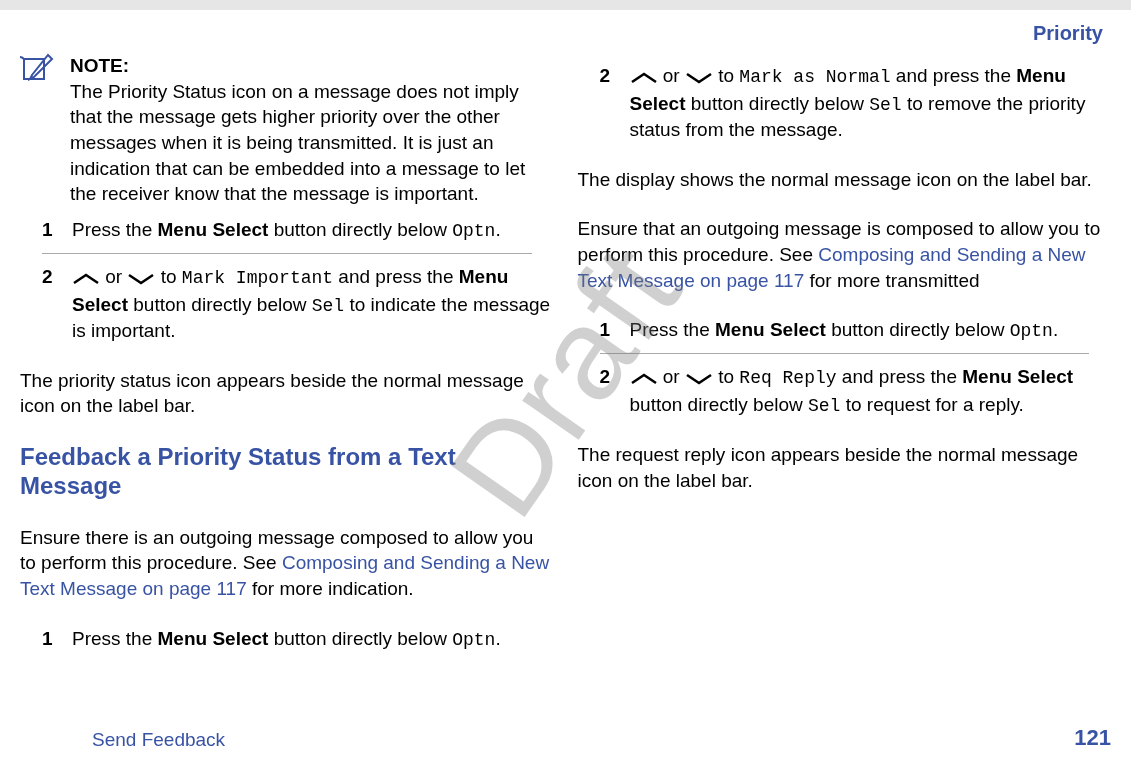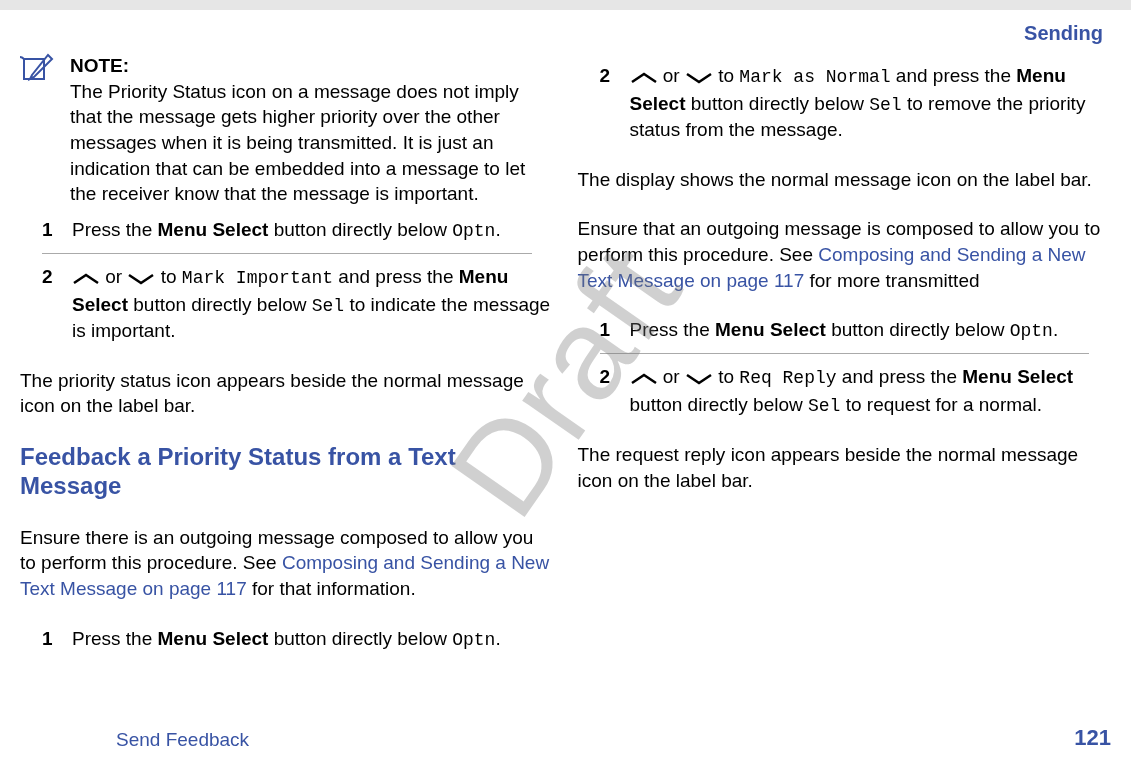--- a/index.html
+++ b/index.html
@@ -98,21 +98,21 @@
   .bold {
     font-weight: bold;
   }
   .chev {
     display: inline-block;
     vertical-align: -2px;
   }
   .footer {
     position: absolute;
     bottom: 8px;
-    left: 36px;
+    left: 12px;
     right: 20px;
     display: flex;
     justify-content: space-between;
     align-items: flex-end;
     font-size: 19px;
   }
   .send-feedback {
     color: #3853a4;
     padding-left: 80px;
   }
@@ -135,21 +135,21 @@
     letter-spacing: 2px;
   }
 </style>
 </head>
 <body>
 
 <div class="page">
 
   <div class="header-bar"></div>
 
-  <div class="lang">Sending</div>
+  <div class="lang">Priority</div>
 
   <div class="watermark">Draft</div>
 
   <div class="columns">
 
     <div class="col">
 
       <div class="note-row">
         <div class="note-icon-wrap">
           <svg width="34" height="34" viewBox="0 0 34 34">
@@ -182,21 +182,21 @@
                 </svg></span><span> to </span><span class="mono">Mark Important</span><span> and press the </span><span class="bold">Menu Select</span><span> button directly below </span><span class="mono">Sel</span><span> to indicate the message is important.</span>
           </span>
         </li>
       </ol>
 
       <p class="para">The priority status icon appears beside the normal message icon on the label bar.</p>
 
       <h2 class="section">Feedback a Priority Status from a Text Message</h2>
 
       <p class="para">
-        <span>Ensure there is an outgoing message composed to allow you to perform this procedure. See </span><span class="link">Composing and Sending a New Text Message on page 117</span><span> for that information.</span>
+        <span>Ensure there is an outgoing message composed to allow you to perform this procedure. See </span><span class="link">Composing and Sending a New Text Message on page 117</span><span> for more indication.</span>
       </p>
 
       <ol class="steps">
         <li class="step">
           <span class="num">1</span>
           <span class="txt">
             <span>Press the </span><span class="bold">Menu Select</span><span> button directly below </span><span class="mono">Optn</span><span>.</span>
           </span>
         </li>
       </ol>
@@ -233,21 +233,21 @@
           </span>
         </li>
         <hr class="hr">
         <li class="step">
           <span class="num">2</span>
           <span class="txt">
             <span class="chev"><svg width="28" height="12" viewBox="0 0 28 12">
                   <path d="M2 10 L14 2 L26 10" fill="none" stroke="#000" stroke-width="2.5"></path>
                 </svg></span><span> or </span><span class="chev"><svg width="28" height="12" viewBox="0 0 28 12">
                   <path d="M2 2 L14 10 L26 2" fill="none" stroke="#000" stroke-width="2.5"></path>
-                </svg></span><span> to </span><span class="mono">Req Reply</span><span> and press the </span><span class="bold">Menu Select</span><span> button directly below </span><span class="mono">Sel</span><span> to request for a normal.</span>
+                </svg></span><span> to </span><span class="mono">Req Reply</span><span> and press the </span><span class="bold">Menu Select</span><span> button directly below </span><span class="mono">Sel</span><span> to request for a reply.</span>
           </span>
         </li>
       </ol>
 
       <p class="para">The request reply icon appears beside the normal message icon on the label bar.</p>
 
     </div>
   </div>
 
   <div class="footer">

